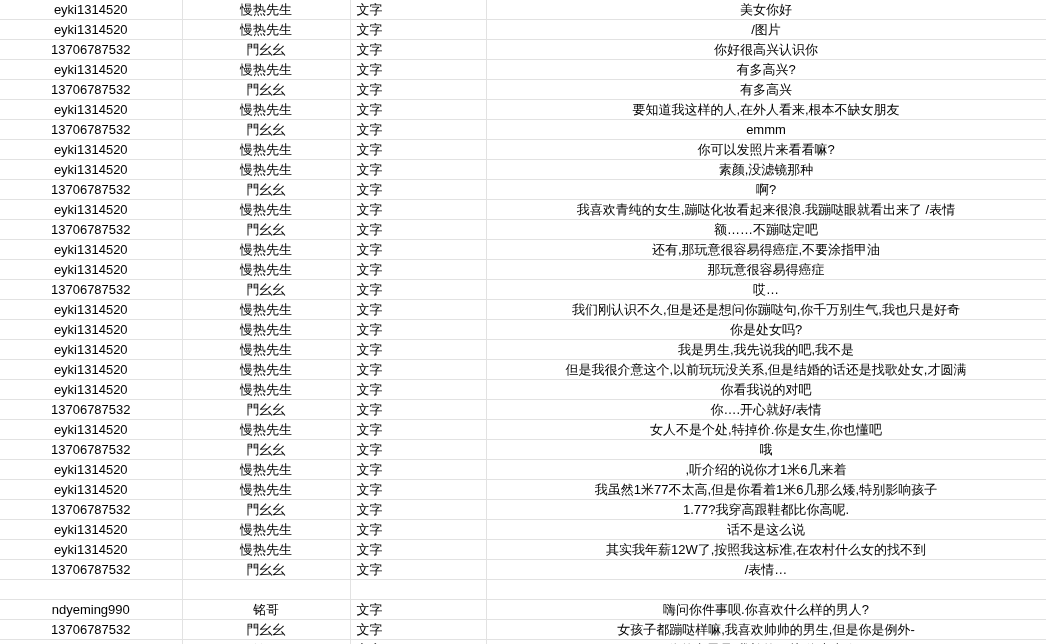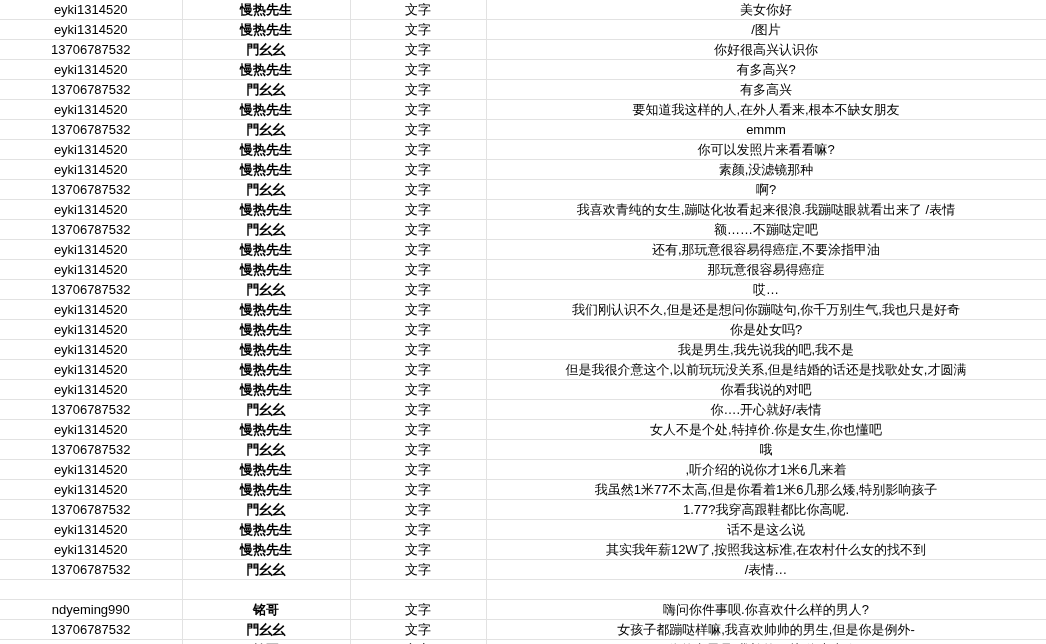--- a/index.html
+++ b/index.html
@@ -28,22 +28,22 @@
     padding: 0 6px;
     white-space: nowrap;
     overflow: hidden;
   }
   col.c-account { width: 182px; }
   col.c-nick    { width: 168px; }
   col.c-type    { width: 136px; }
   col.c-msg     { width: 560px; }
 
   td.account { text-align: center; }
-  td.nick    { text-align: center; font-weight: bold; }
-  td.type    { text-align: center; }
+  td.nick    { text-align: center; }
+  td.type    { text-align: left; }
   td.msg     { text-align: center; padding-right: 90px; }
 
   tr.spacer td {
     height: 19px;
     border-bottom: 1px solid #e2e2e2;
     border-right: 1px solid #e2e2e2;
   }
 </style>
 </head>
 <body>

